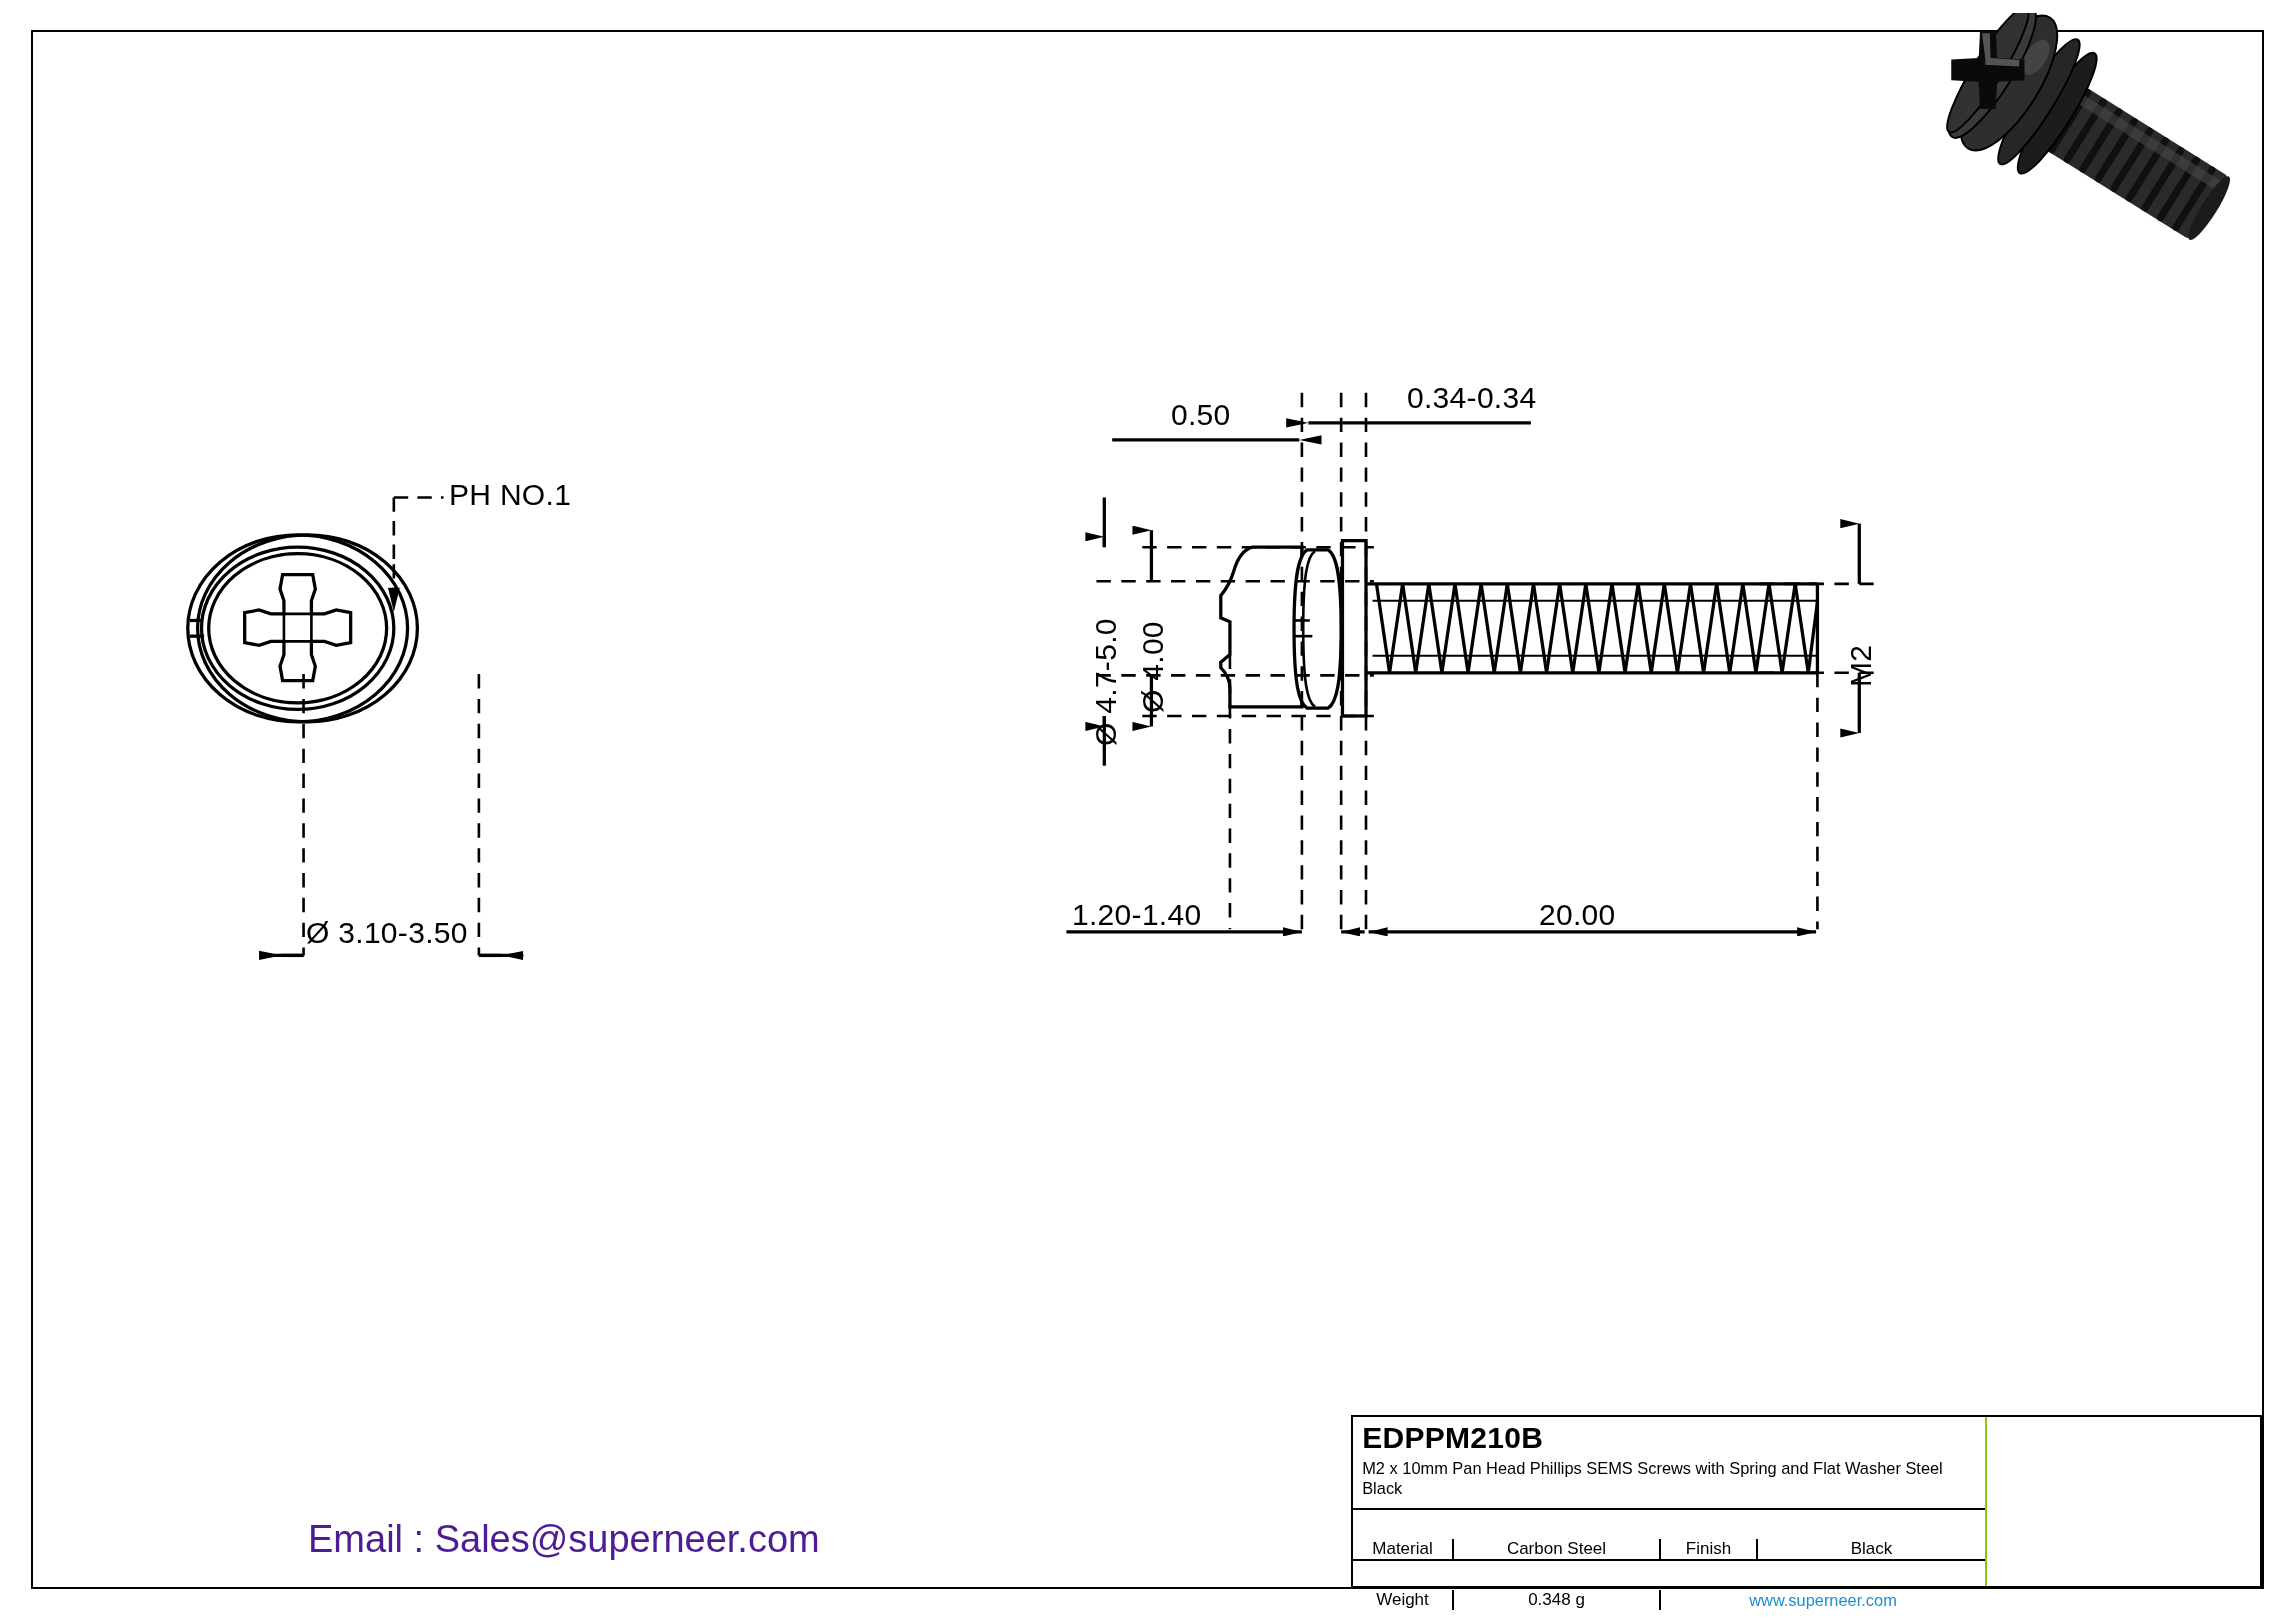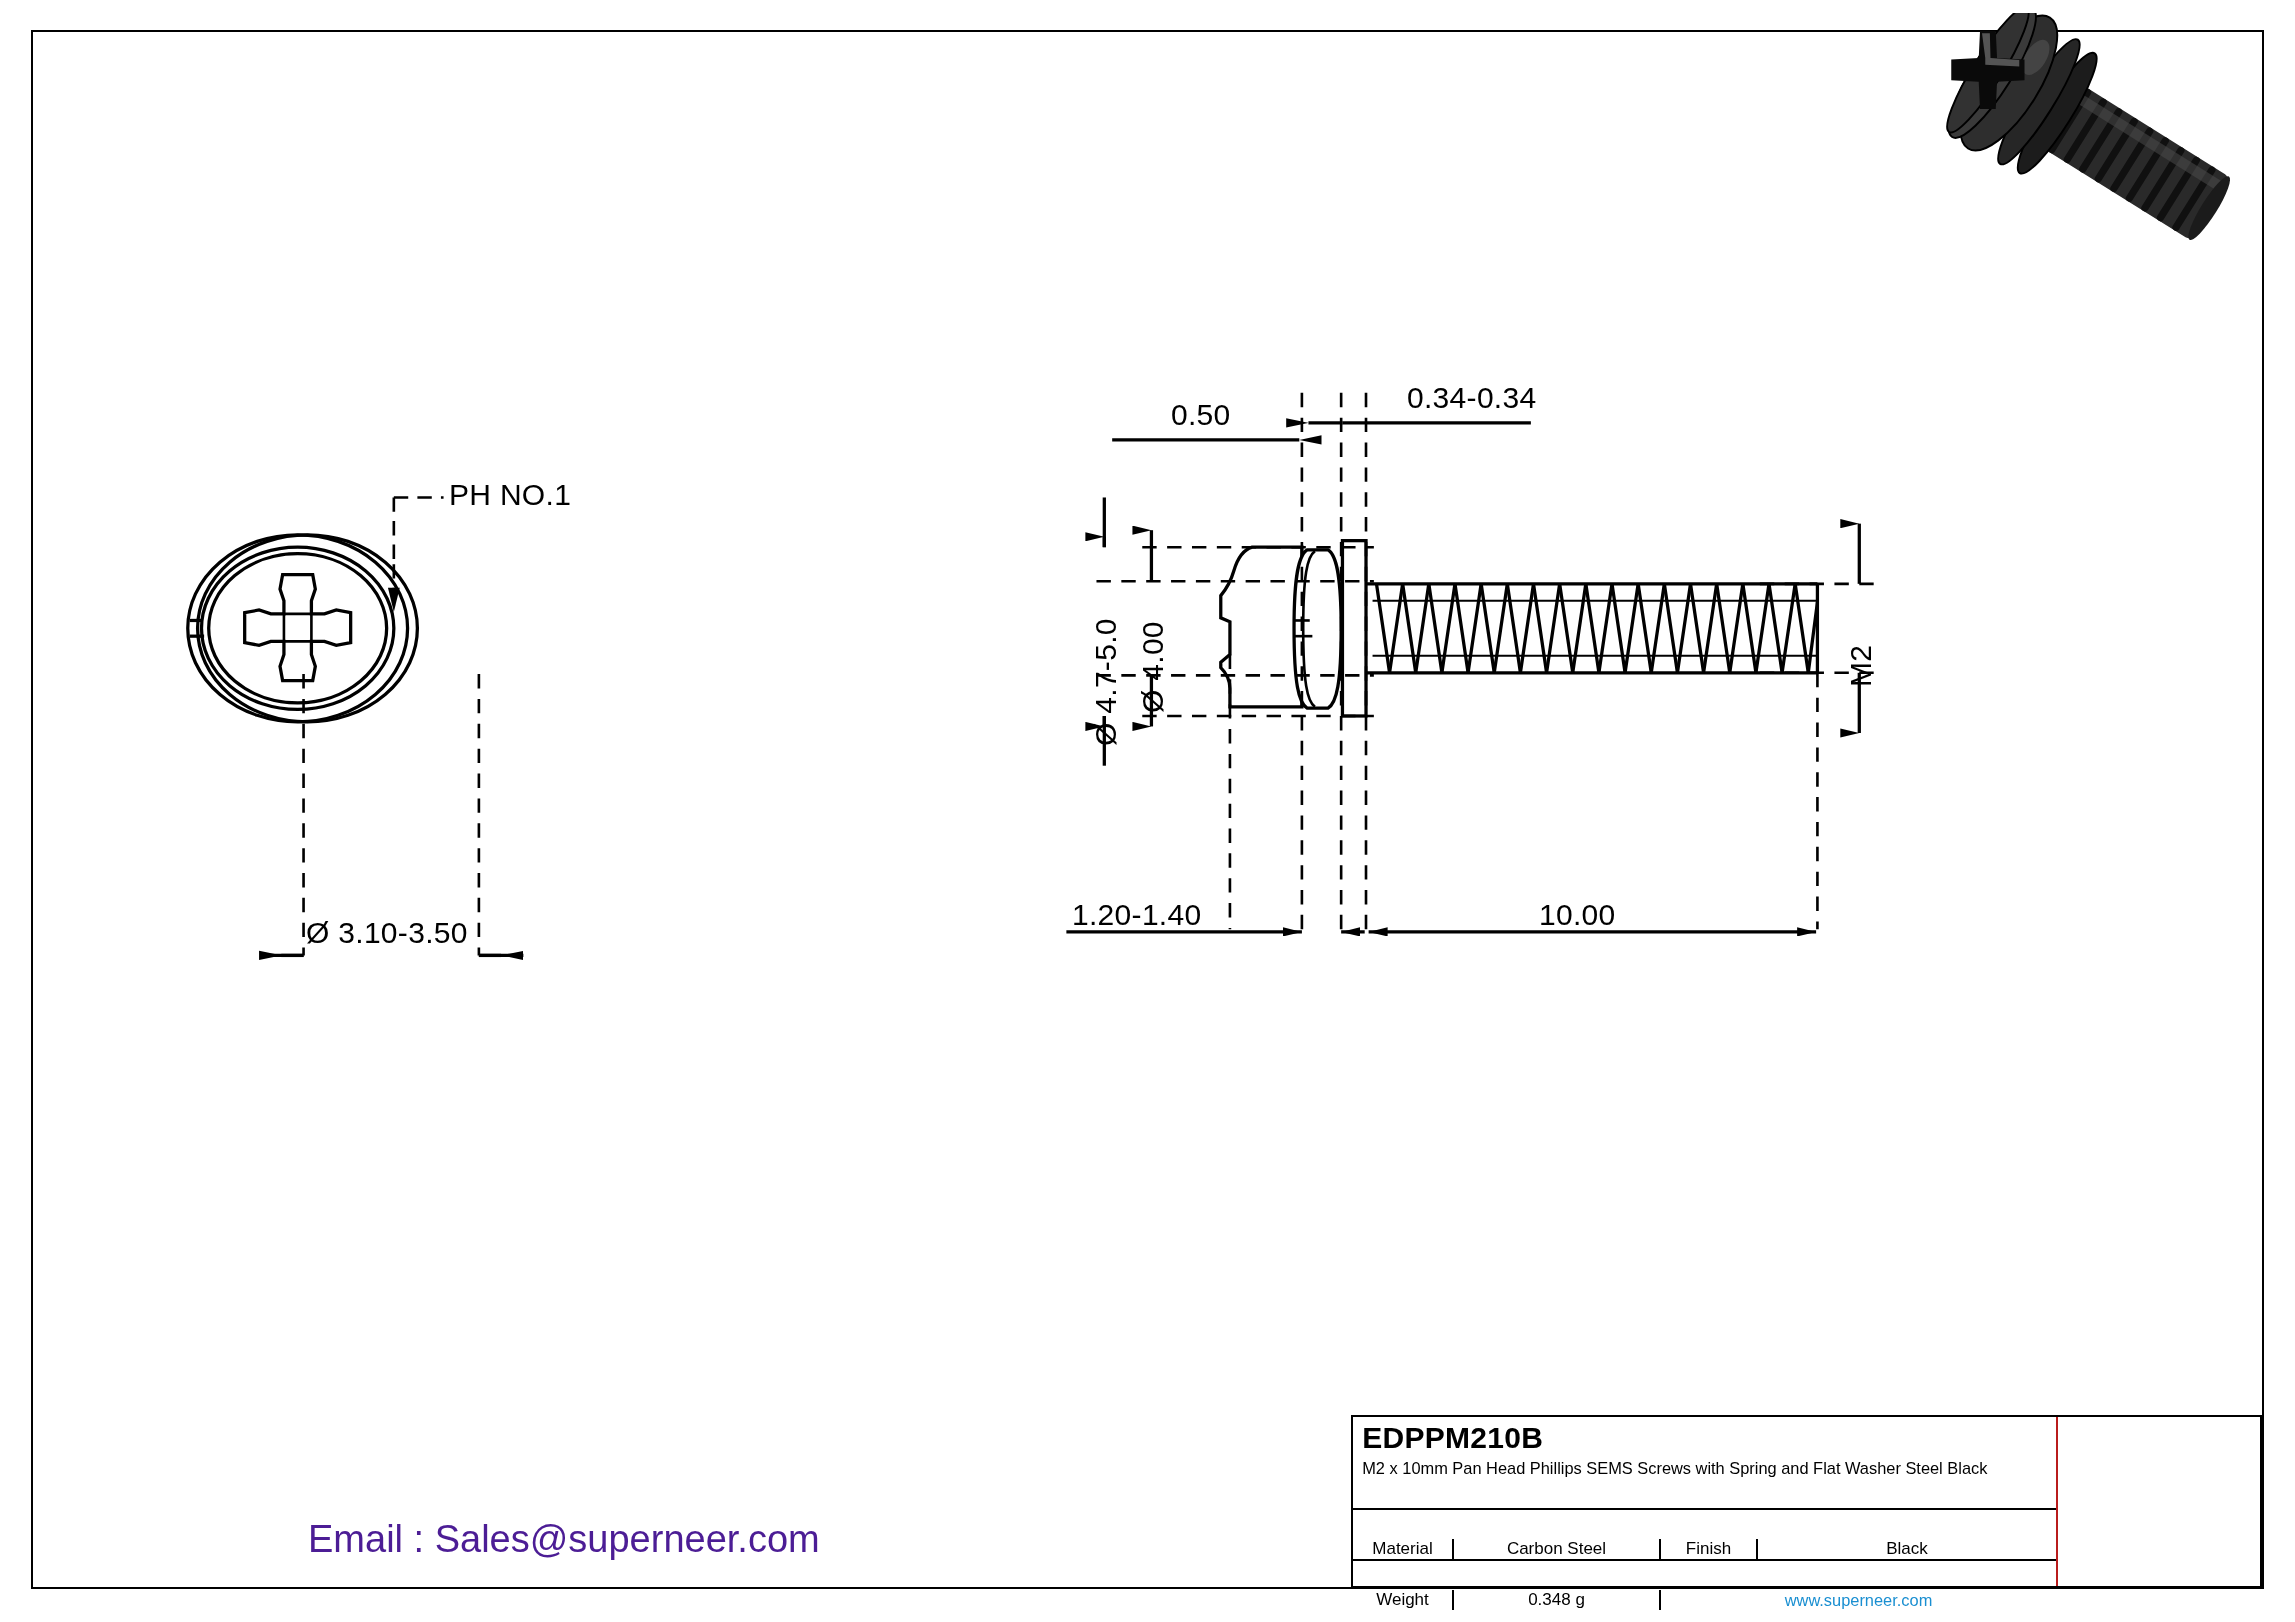--- a/index.html
+++ b/index.html
@@ -54,24 +54,24 @@
     left: 1351px;
     top: 1415px;
     width: 911px;
     height: 173px;
     border: 2px solid #000000;
     box-sizing: border-box;
     display: flex;
     background: #ffffff;
   }
   #tb-left {
-    width: 705px;
+    width: 634px;
     display: flex;
     flex-direction: column;
-    border-right: 2px solid #b91c1c;
+    border-right: 2px solid #84cc16;
     box-sizing: border-box;
   }
   #tb-desc {
     flex: 0 0 93px;
     padding: 3.9px 7.9px 0 9.2px;
     box-sizing: border-box;
     border-bottom: 2px solid #000000;
   }
   #tb-partno {
     font-size: 30px;
@@ -331,21 +331,21 @@
   <div class="dim" style="left:1407px; top:381px;">0.34-0.34</div>
 
   <div class="dim rot" style="left:1089px; top:746px;">Ø 4.7-5.0</div>
 
   <div class="dim rot" style="left:1136px; top:713px;">Ø 4.00</div>
 
   <div class="dim rot" style="left:1844px; top:687px;">M2</div>
 
   <div class="dim" style="left:1072px; top:898px;">1.20-1.40</div>
 
-  <div class="dim" style="left:1539px; top:898px;">10.00</div>
+  <div class="dim" style="left:1539px; top:898px;">20.00</div>
 
   <svg id="render3d" viewBox="0 0 530 370" xmlns="http://www.w3.org/2000/svg">
     <g transform="rotate(32 265 185)">
 
       <g>
         <rect x="210" y="128" width="270" height="114" rx="8" fill="#2a2a2a"></rect>
         <g fill="#101010">
           <rect x="222" y="128" width="11" height="114" rx="5"></rect>
           <rect x="250" y="128" width="11" height="114" rx="5"></rect>
           <rect x="278" y="128" width="11" height="114" rx="5"></rect>

